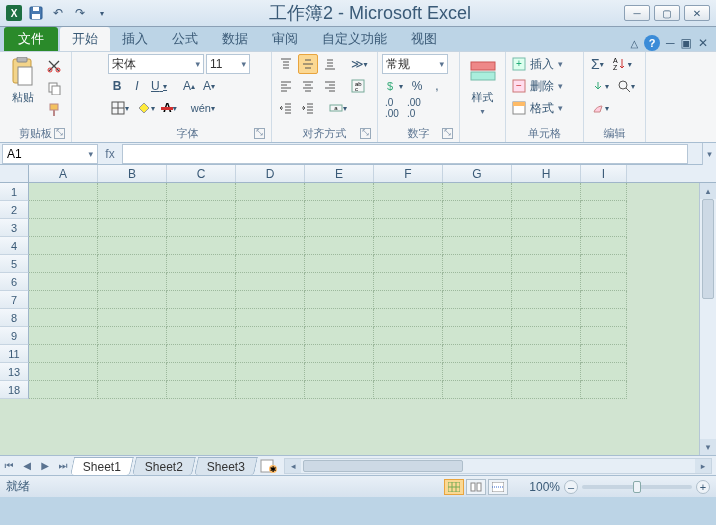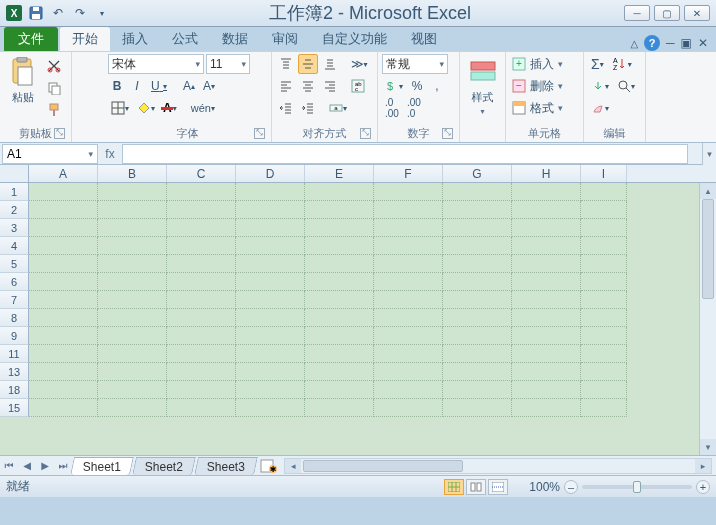--- a/index.html
+++ b/index.html
@@ -576,32 +576,20 @@
         <div class="cell"></div>
         <div class="cell"></div>
         <div class="cell"></div>
         <div class="cell"></div>
         <div class="cell"></div>
         <div class="cell"></div>
         <div class="cell"></div>
         <div class="cell"></div>
         <div class="cell" style="width: 46px;"></div>
       </div>
-      <div class="gridrow">
-        <div class="rowhdr">15</div>
-        <div class="cell"></div>
-        <div class="cell"></div>
-        <div class="cell"></div>
-        <div class="cell"></div>
-        <div class="cell"></div>
-        <div class="cell"></div>
-        <div class="cell"></div>
-        <div class="cell"></div>
-        <div class="cell" style="width: 46px;"></div>
-      </div>
     </div>
   <div class="vscroll">
     <div class="up">▴</div>
     <div class="thumb"></div>
     <div class="down">▾</div>
   </div>
 </div>
 
 <div class="sheettabs">
   <div class="navbtn">⏮</div>

